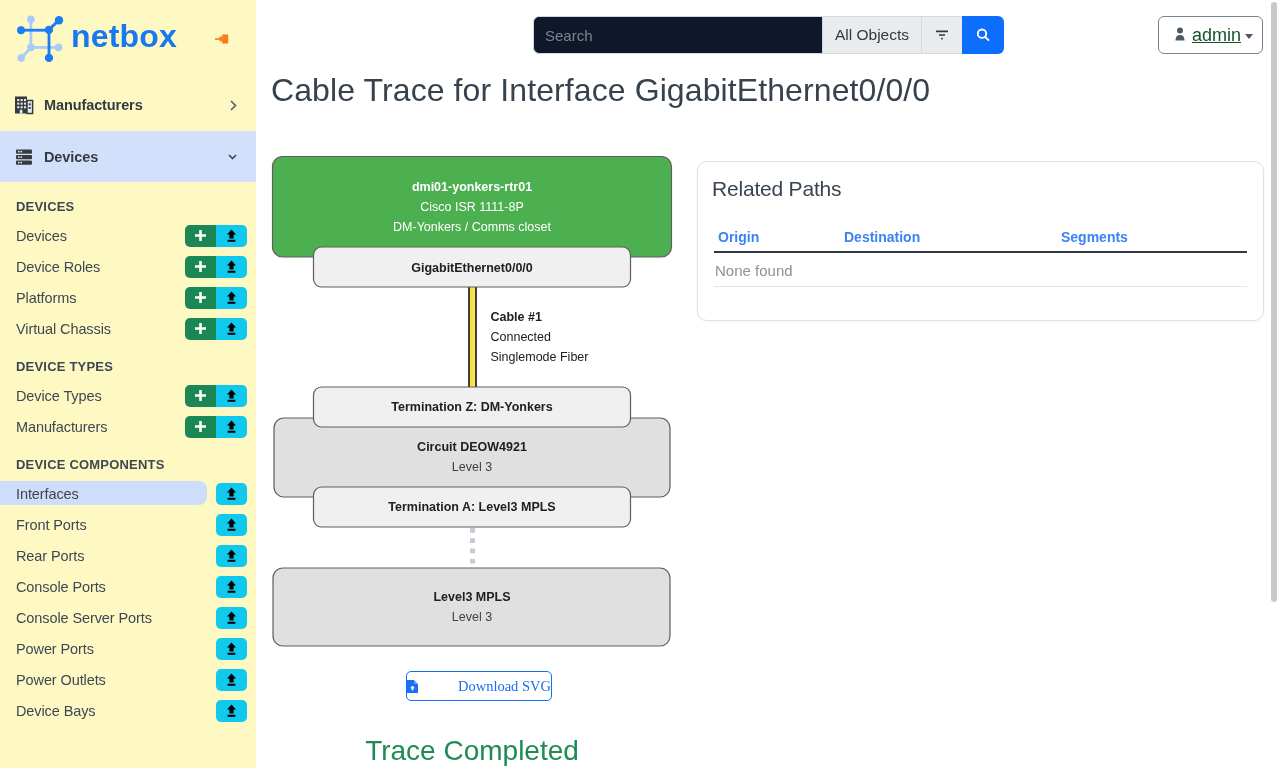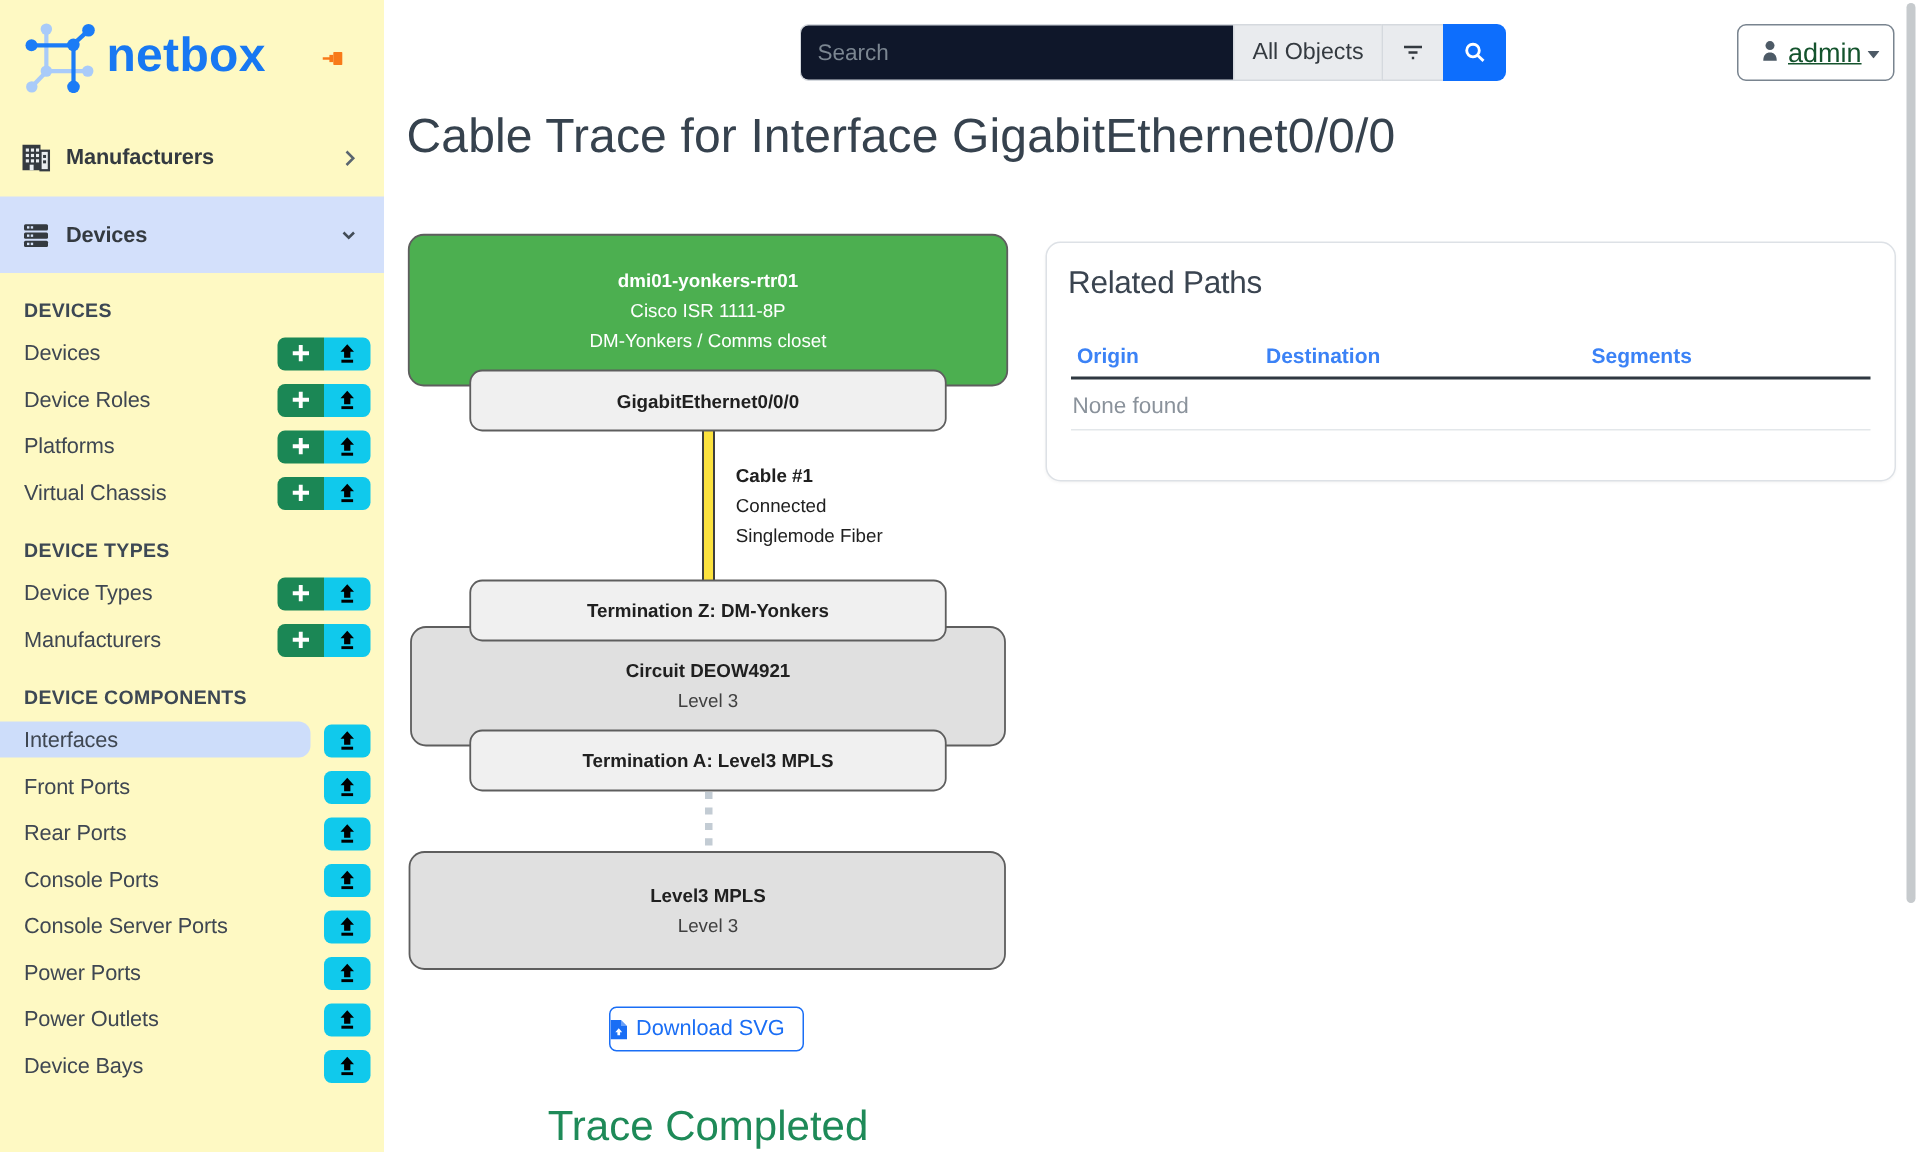--- a/index.html
+++ b/index.html
@@ -39,21 +39,21 @@
 
 h1.title { position:absolute; left:271px; top:71.5px; font-size:32px; font-weight:400; color:#36424e; letter-spacing:0.1px; }
 
 #card { position:absolute; left:697px; top:140px; width:567px; height:160px; background:#fff; border:1px solid #dde1e6; border-radius:10px; box-shadow:0 1px 2px rgba(0,0,0,0.04);margin-top:21px; }
 #card .ctitle { position:absolute; left:14px; top:15px; font-size:21px; color:#3a4450; letter-spacing:-0.2px; }
 #card .th { position:absolute; font-size:14px; font-weight:bold; color:#3b82f6; top:67px; }
 #card .darkline { position:absolute; left:16px; right:16px; top:89px; height:2px; background:#2f3841; }
 #card .nonefound { position:absolute; left:17px; top:100px; font-size:15px; color:#8a929b; }
 #card .lightline { position:absolute; left:16px; right:16px; top:124px; height:1px; background:#e3e7ea; }
 
-#dlbtn { position:absolute; left:406px; top:671px; width:130px; height:30px; background:#fff; border:1.5px solid #1a6ef5; border-radius:5px; display:flex; align-items:center; justify-content:flex-start; }
+#dlbtn { position:absolute; left:406px; top:671px; width:146px; height:30px; background:#fff; border:1.5px solid #1a6ef5; border-radius:5px; display:flex; align-items:center; justify-content:space-between;font-family:Liberation Serif, serif; }
 #dlbtn span { color:#1a6ef5; font-size:14.5px; margin-left:6px; }
 #trace-done { position:absolute; left:256px; top:735px; width:432px; text-align:center; font-size:28px; color:#1e8a58; }
 
 #scrollthumb { position:absolute; left:1271px; top:2px; width:6px; height:600px; background:#c6cacd; border-radius:3px; }
 </style>
 </head>
 <body>
 
 <div id="sidebar">
   <div id="logo">

